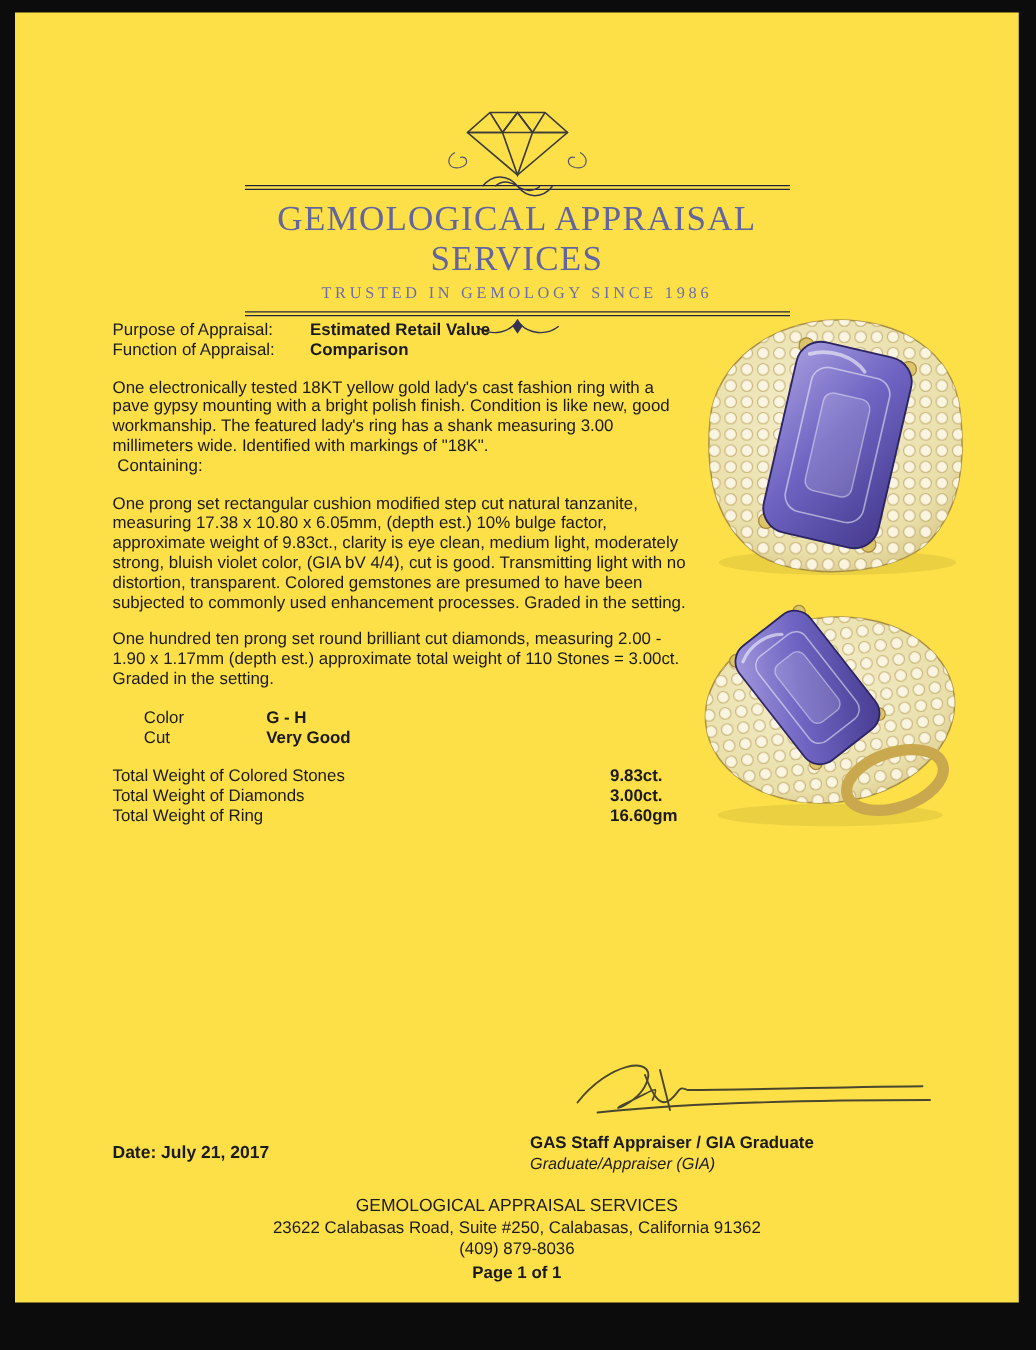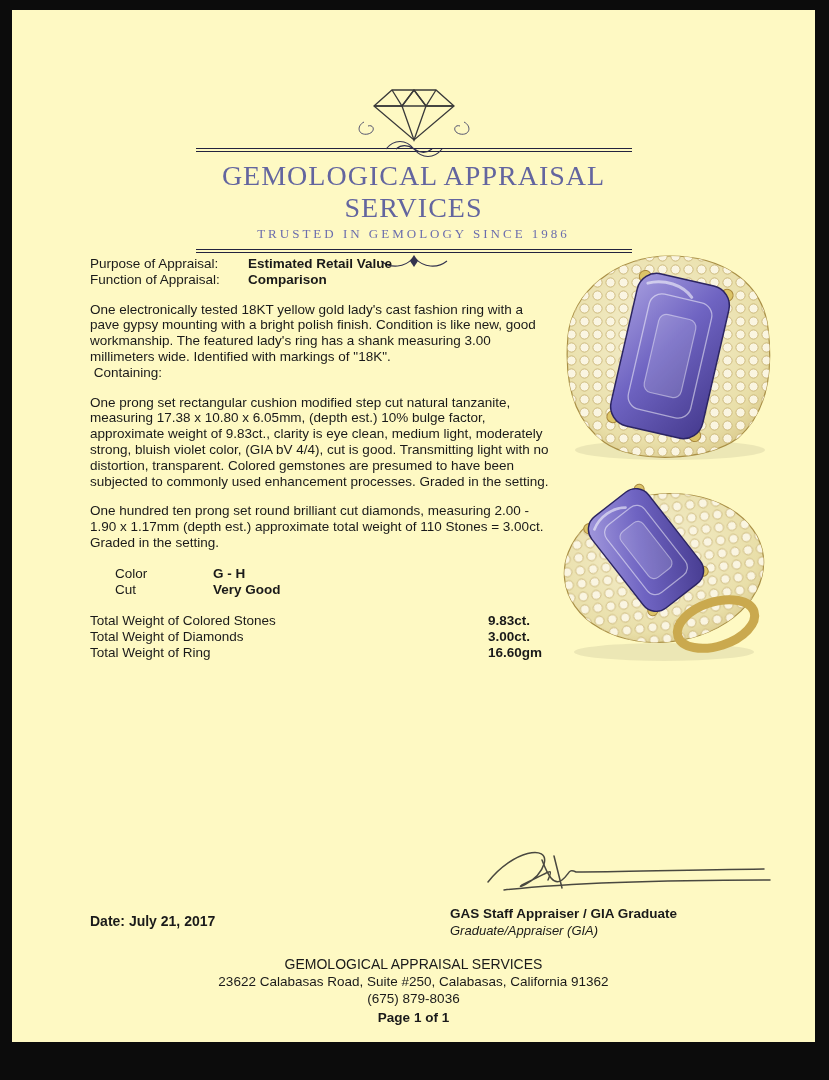--- a/index.html
+++ b/index.html
@@ -3,21 +3,21 @@
 <meta charset="utf-8">
 <style>
   html,body{margin:0;padding:0;}
   body{
     width:829px;height:1080px;position:relative;background:#0c0c0c;
     font-family:"Liberation Sans", sans-serif;color:#1a1a1a;
     -webkit-font-smoothing:antialiased;
   }
   .page{
     position:absolute;left:12px;top:10px;width:803px;height:1032px;
-    background:#fef9c3;overflow:hidden;
+    background:#fde047;overflow:hidden;
   }
 
   
   .header{position:absolute;left:0;top:0;width:100%;text-align:center;}
   .logo-wrap{margin-top:72px;height:66px;}
   .brand-block{width:436px;margin:0 auto;position:relative;}
   .rule{border-top:1px solid #23233f;border-bottom:1px solid #23233f;height:2px;}
   .rule-top{position:relative;}
   .rule-top .flourish{position:absolute;left:50%;top:-12px;transform:translateX(-50%);}
   .org-name{
@@ -48,21 +48,21 @@
   .total-row{display:flex;}
   .total-label{width:398px;flex:0 0 398px;}
   .total-value{font-weight:bold;}
 
   
   .ring-photo{position:absolute;}
   .ring-top{left:540px;top:240px;}
   .ring-side{left:536px;top:466px;}
 
   
-  .sig-block{position:absolute;left:438px;top:832px;width:335px;}
+  .sig-block{position:absolute;left:412px;top:832px;width:335px;}
   .sig-svg{display:block;margin-left:8px;}
   .appraiser-title{font-size:13.5px;font-weight:bold;margin-top:2px;}
   .appraiser-sub{font-size:13px;font-style:italic;margin-top:2px;}
   .date-line{position:absolute;left:78px;top:903px;font-size:14px;font-weight:bold;}
 
   
   .footer{position:absolute;left:0;top:946px;width:100%;text-align:center;font-size:13.5px;line-height:17px;}
   .footer-org{font-size:14px;}
   .footer-page{font-weight:bold;margin-top:2px;}
 </style>
@@ -235,17 +235,17 @@
     </svg>
     <div class="appraiser-title">GAS Staff Appraiser / GIA Graduate</div>
     <div class="appraiser-sub">Graduate/Appraiser (GIA)</div>
   </div>
 
   <div class="date-line">Date: July 21, 2017</div>
 
   <div class="footer">
     <div class="footer-org">GEMOLOGICAL APPRAISAL SERVICES</div>
     <div class="footer-address">23622 Calabasas Road, Suite #250, Calabasas, California 91362</div>
-    <div class="footer-phone">(675) 879-8036</div>
+    <div class="footer-phone">(409) 879-8036</div>
     <div class="footer-page">Page 1 of 1</div>
   </div>
 
 </div>
 
 </body></html>

